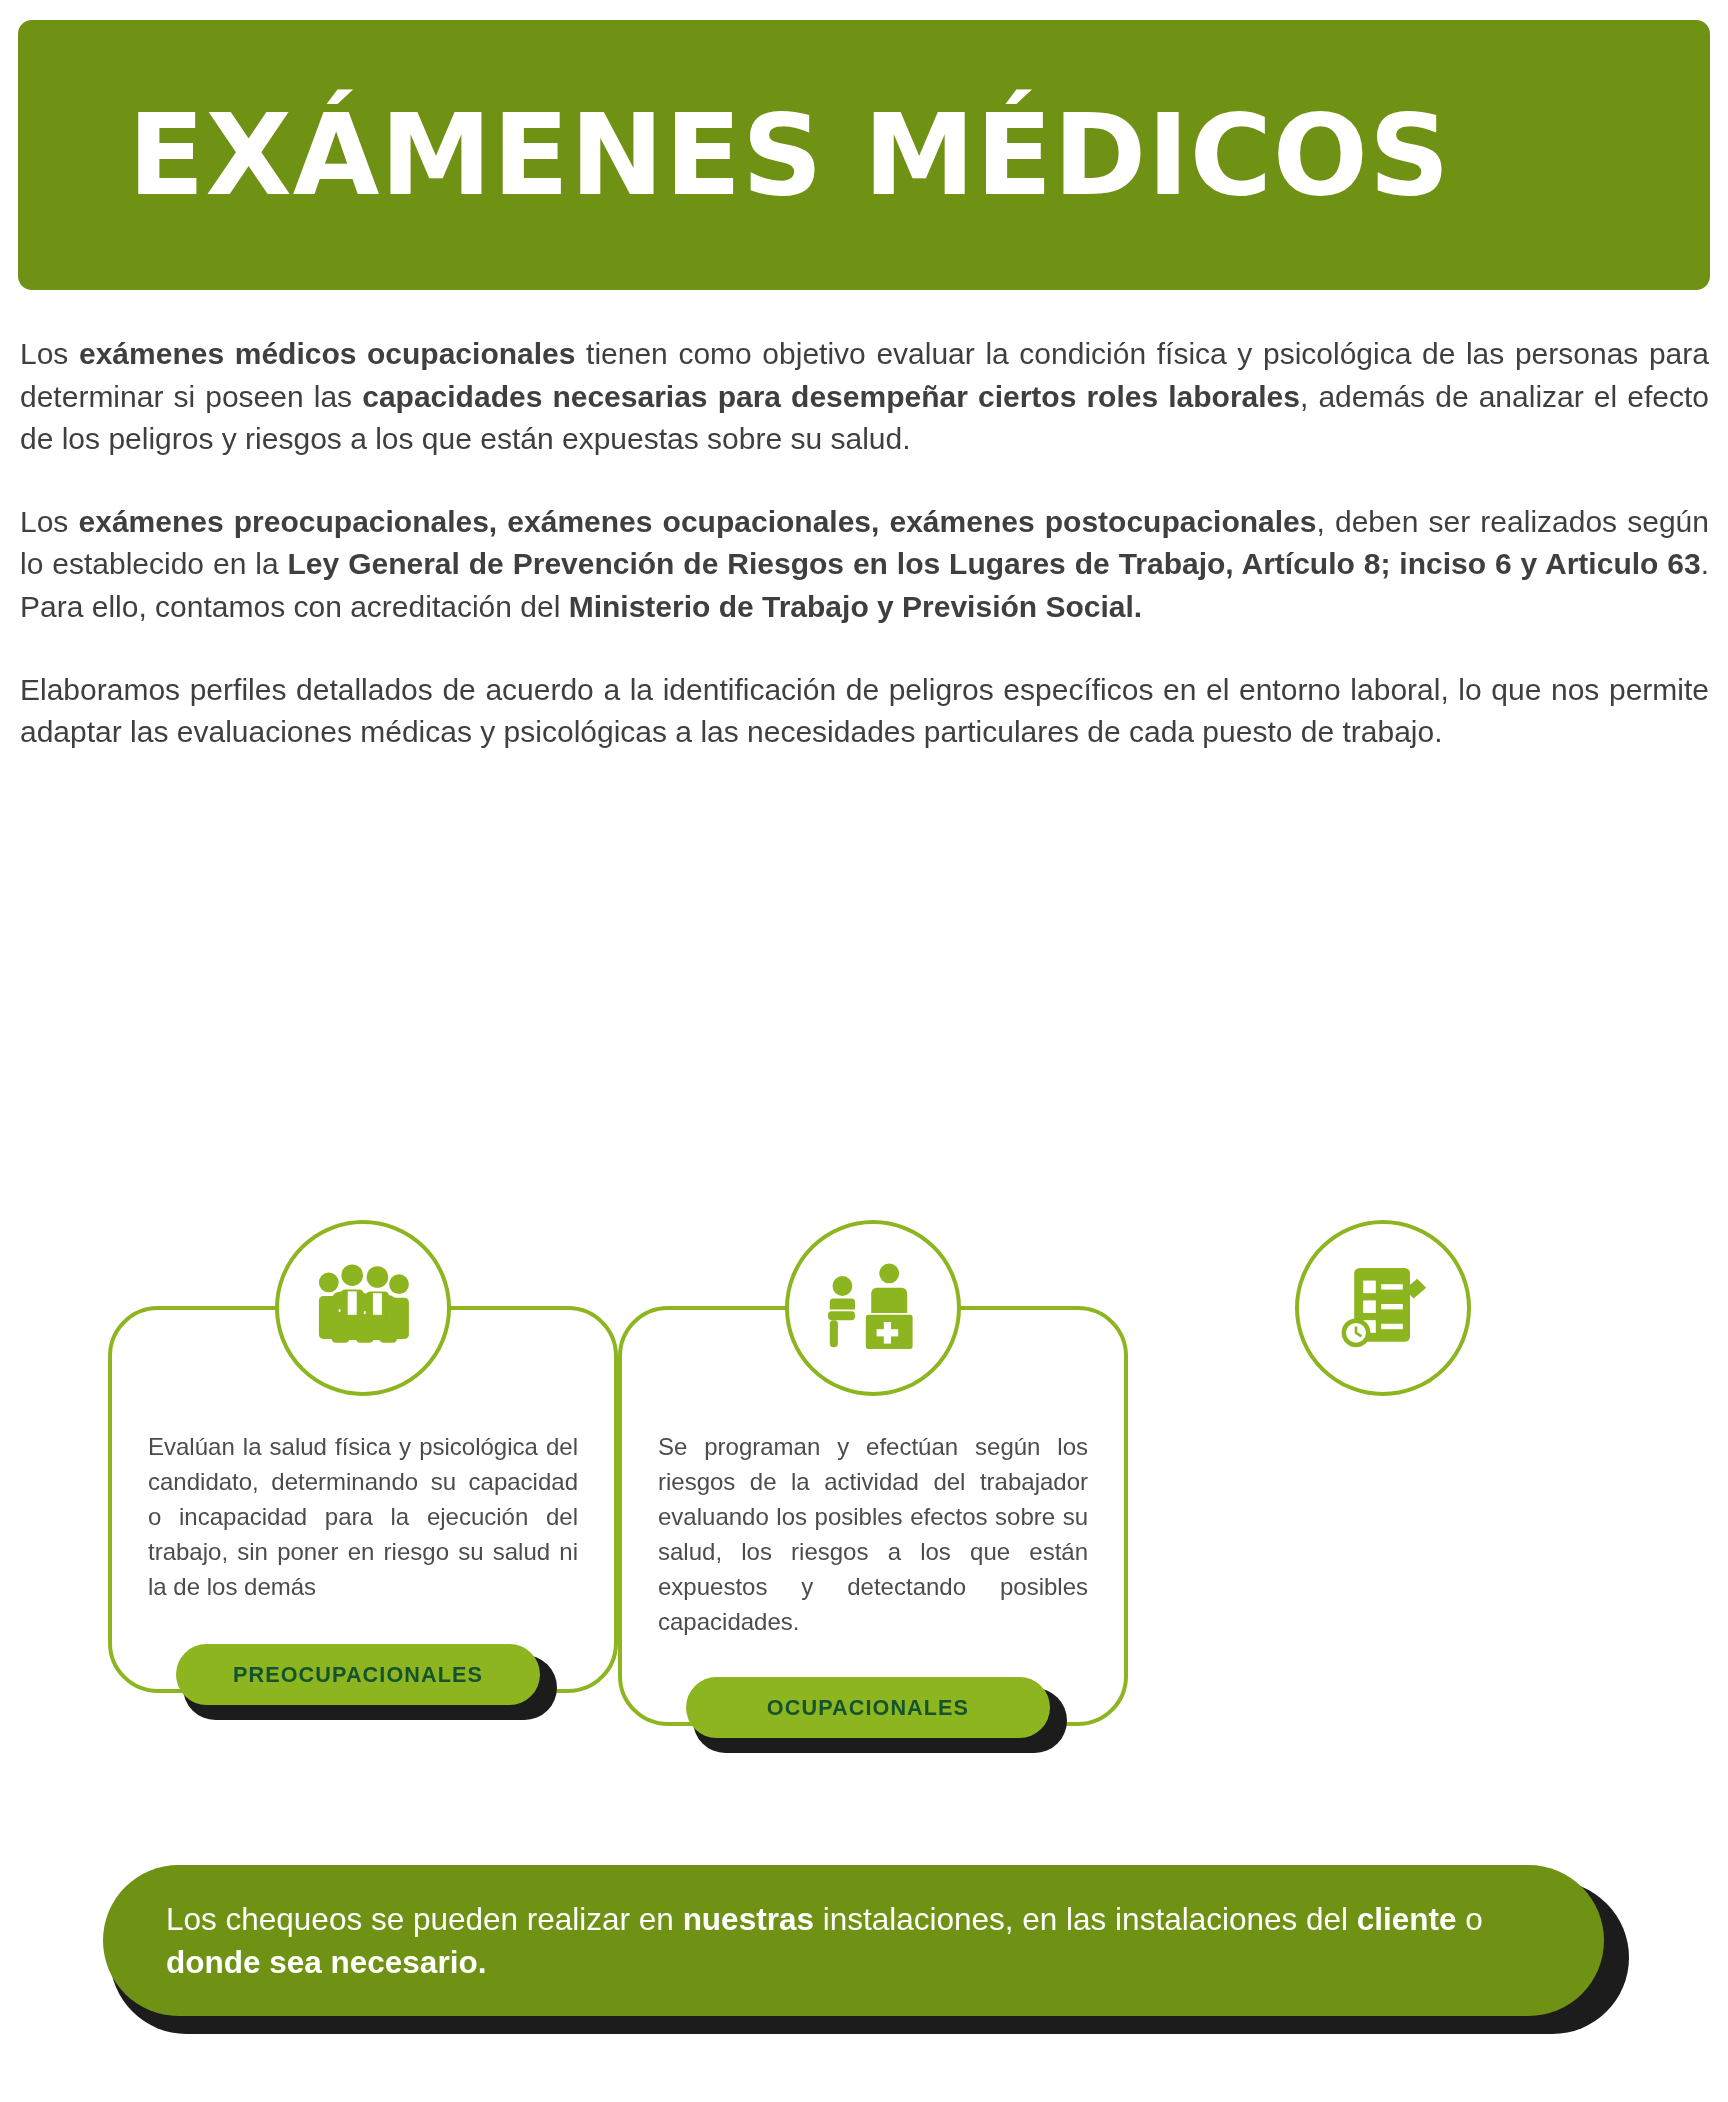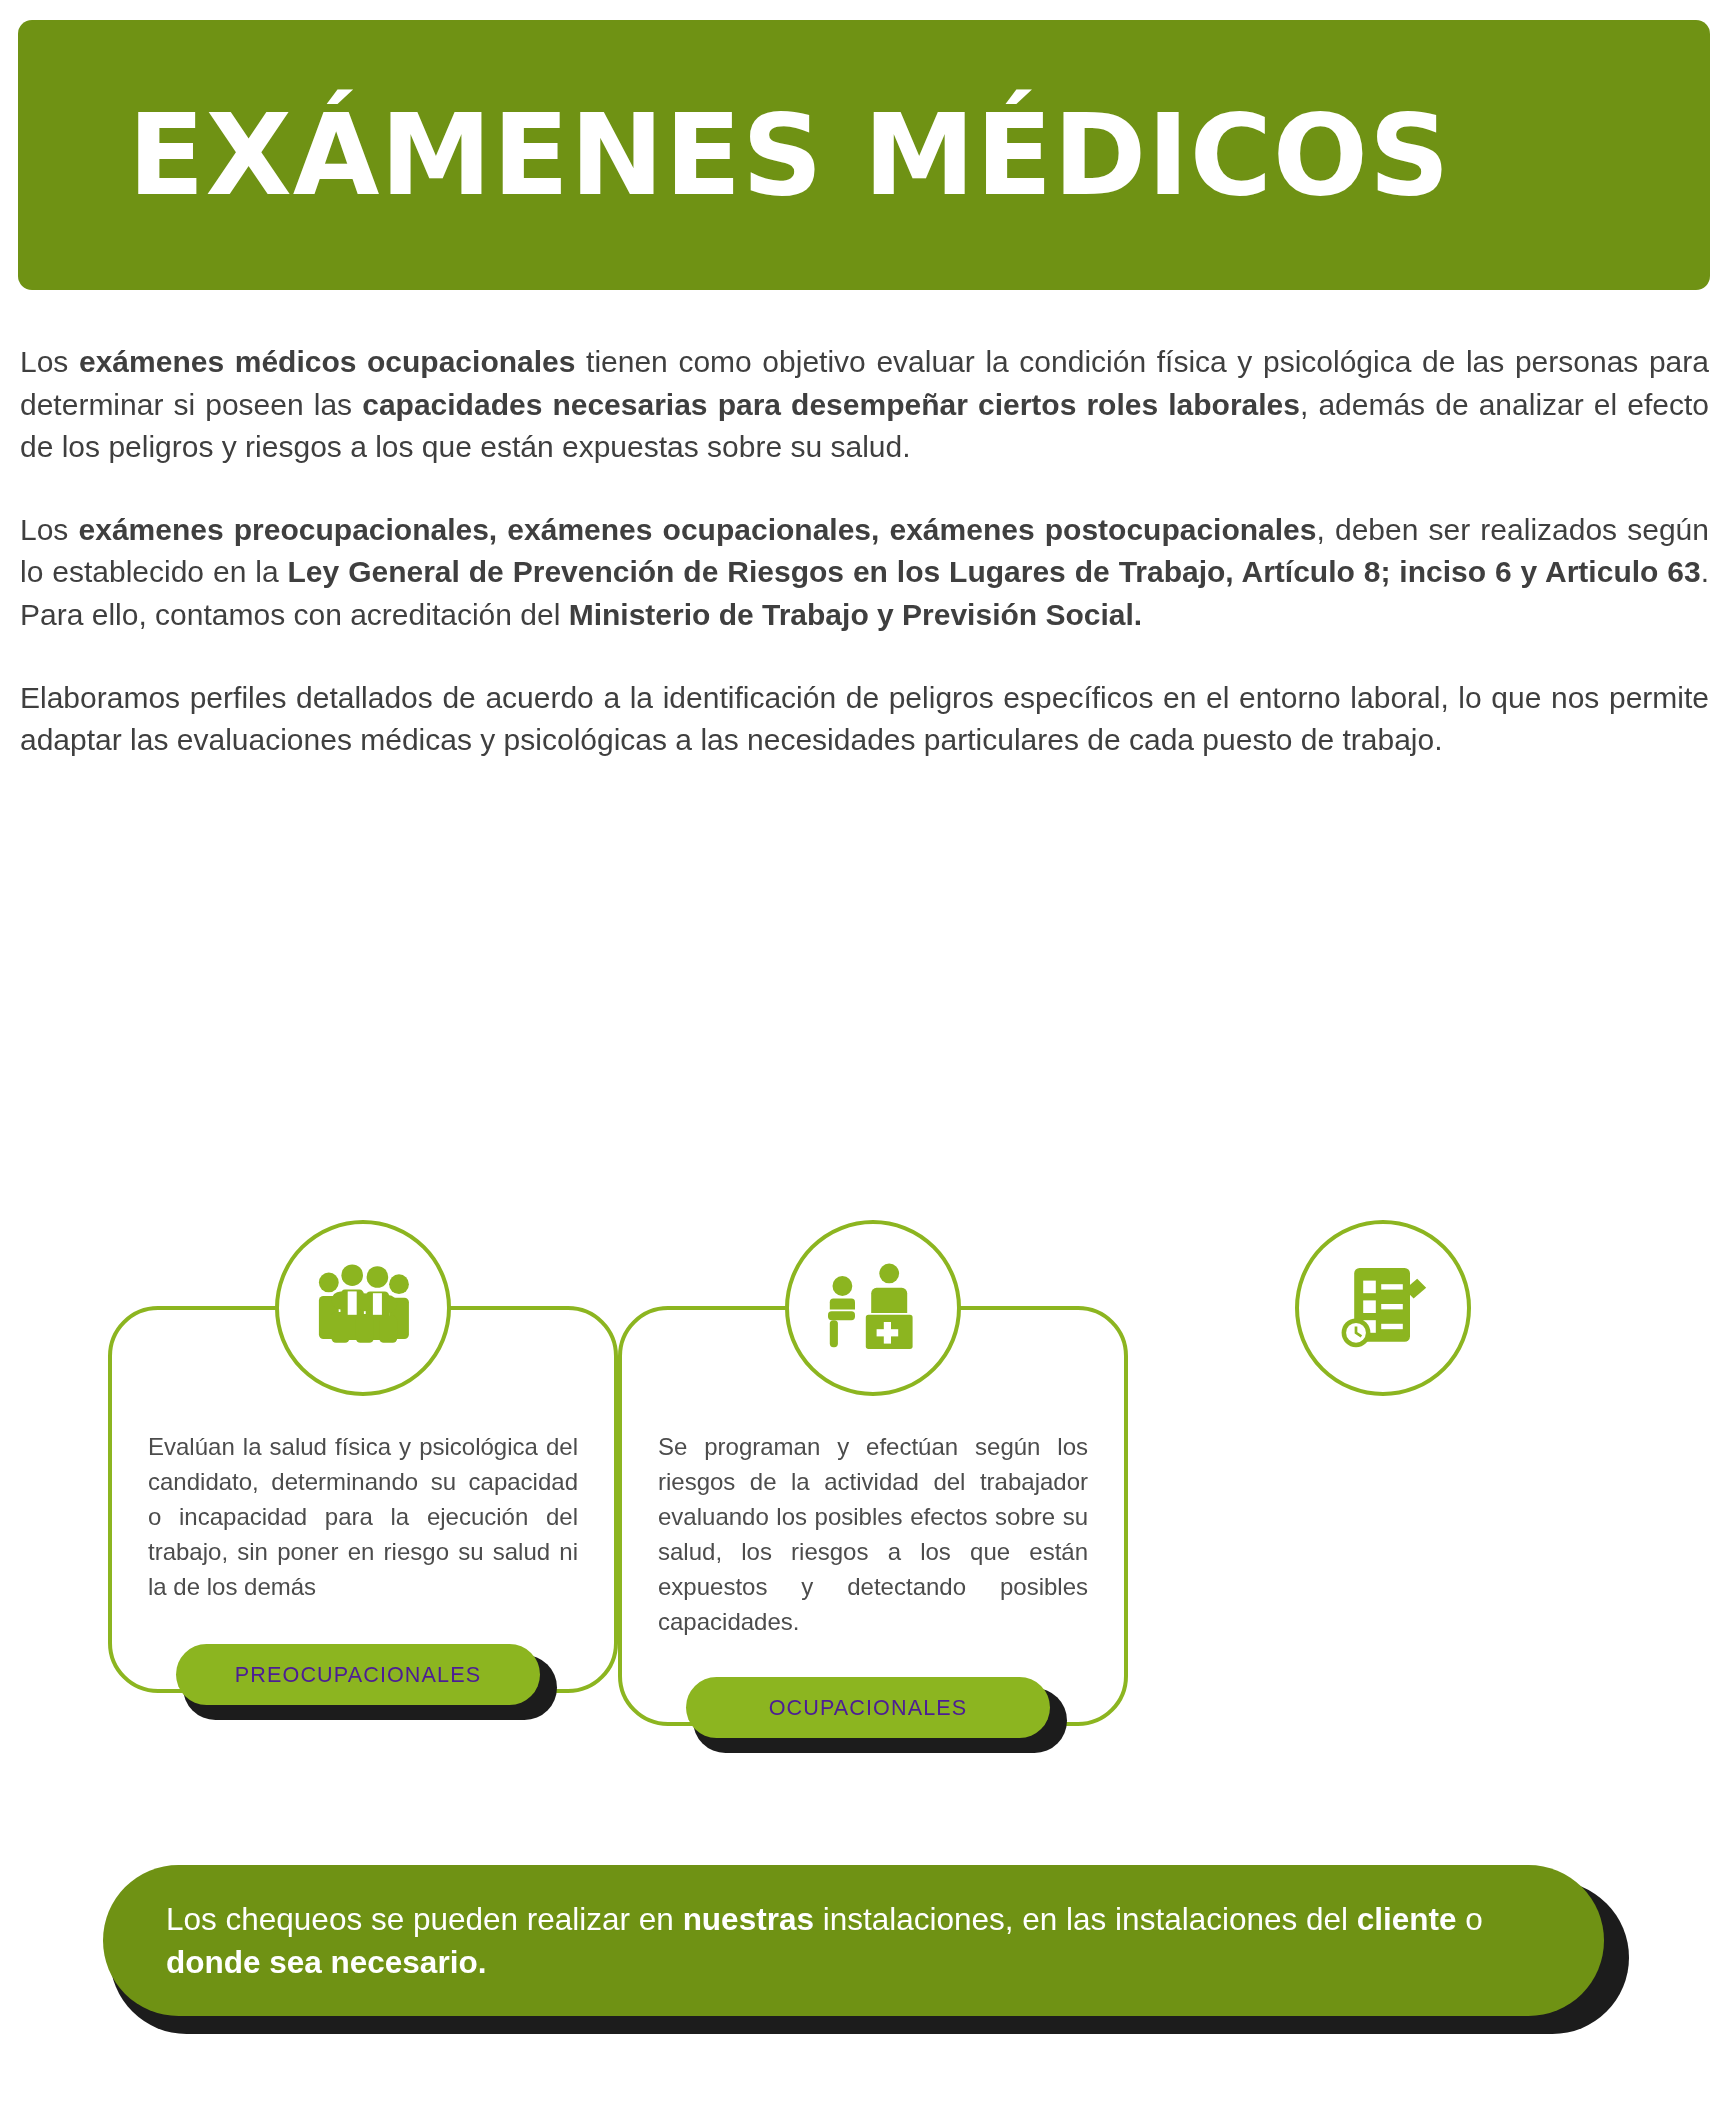--- a/index.html
+++ b/index.html
@@ -59,21 +59,21 @@
     position: absolute;
     left: 20px;
     top: 333px;
     width: 1689px;
   }
   .para {
     font-size: 30px;
     line-height: 1.42;
     color: #3f3f3f;
     text-align: justify;
-    margin: 8px 0 40px 0;
+    margin: 0 0 40px 0;
   }
   .para:last-child { margin-bottom: 0; }
   .para b { font-weight: 700; color: #3f3f3f; }
 
   
   .section-title {
     position: absolute;
     left: 0;
     top: 1042px;
     width: 1728px;
@@ -149,23 +149,23 @@
     border-radius: 36px;
   }
   .card-badge {
     position: absolute;
     left: 0;
     top: 0;
     width: 364px;
     height: 61px;
     background: #8cb520;
     border-radius: 36px;
-    color: #4c1d95;
+    color: #14532d;
     font-size: 21.6px;
-    font-weight: 400;
+    font-weight: 700;
     letter-spacing: 1.1px;
     display: flex;
     align-items: center;
     justify-content: center;
   }
 
   
   .card.c2 .card-box { min-height: 407px; }
 
   

